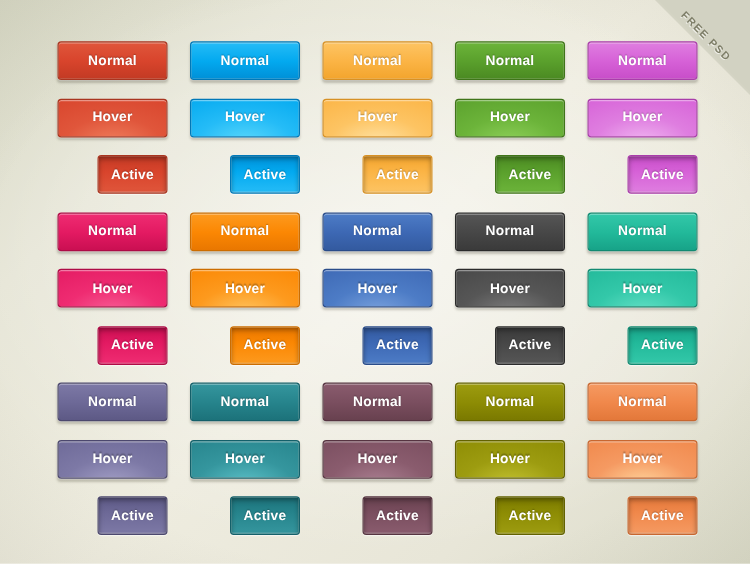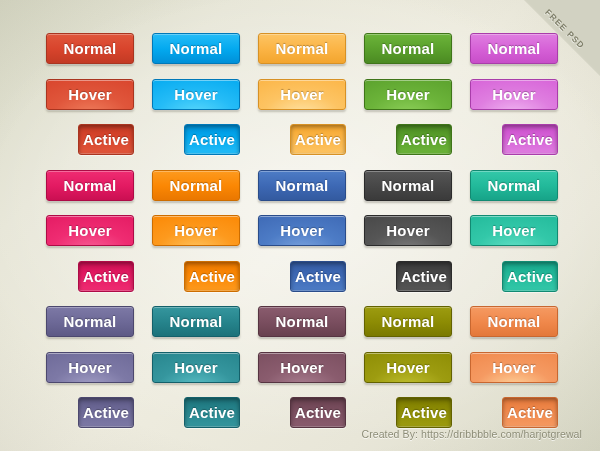--- a/index.html
+++ b/index.html
@@ -96,21 +96,21 @@
     display: flex;
     align-items: center;
     justify-content: center;
     box-sizing: border-box;
     cursor: pointer;
     user-select: none;
   }
   .btn .label {
     position: relative;
     z-index: 2;
-    font-size: 15px;
+    font-size: 11px;
     font-weight: bold;
     color: #ffffff;
     letter-spacing: 0.2px;
     text-shadow: 0 -1px 1px rgba(0,0,0,0.28);
   }
 
   
   .btn.normal {
     background-image: linear-gradient(to bottom,
         var(--c-light) 0%, var(--c-base) 52%, var(--c-dark) 100%);
@@ -316,17 +316,14 @@
         </div>
         <div class="btn active" style="--c-base: #8d8c04; --c-light: #9d9c10; --c-dark: #7a7900; --c-glow: #c2c130; --c-border: #636200;">
           <span class="label">Active</span>
         </div>
         <div class="btn active" style="--c-base: #f0884b; --c-light: #f59a62; --c-dark: #e3783a; --c-glow: #ffd39b; --c-border: #c86730;">
           <span class="label">Active</span>
         </div>
       </div>
     </div>
 
-  <div id="footer">
-    <span class="credit">Created By: https://dribbbble.com/harjotgrewal</span>
-  </div>
 
 </div>
 
 </body></html>

